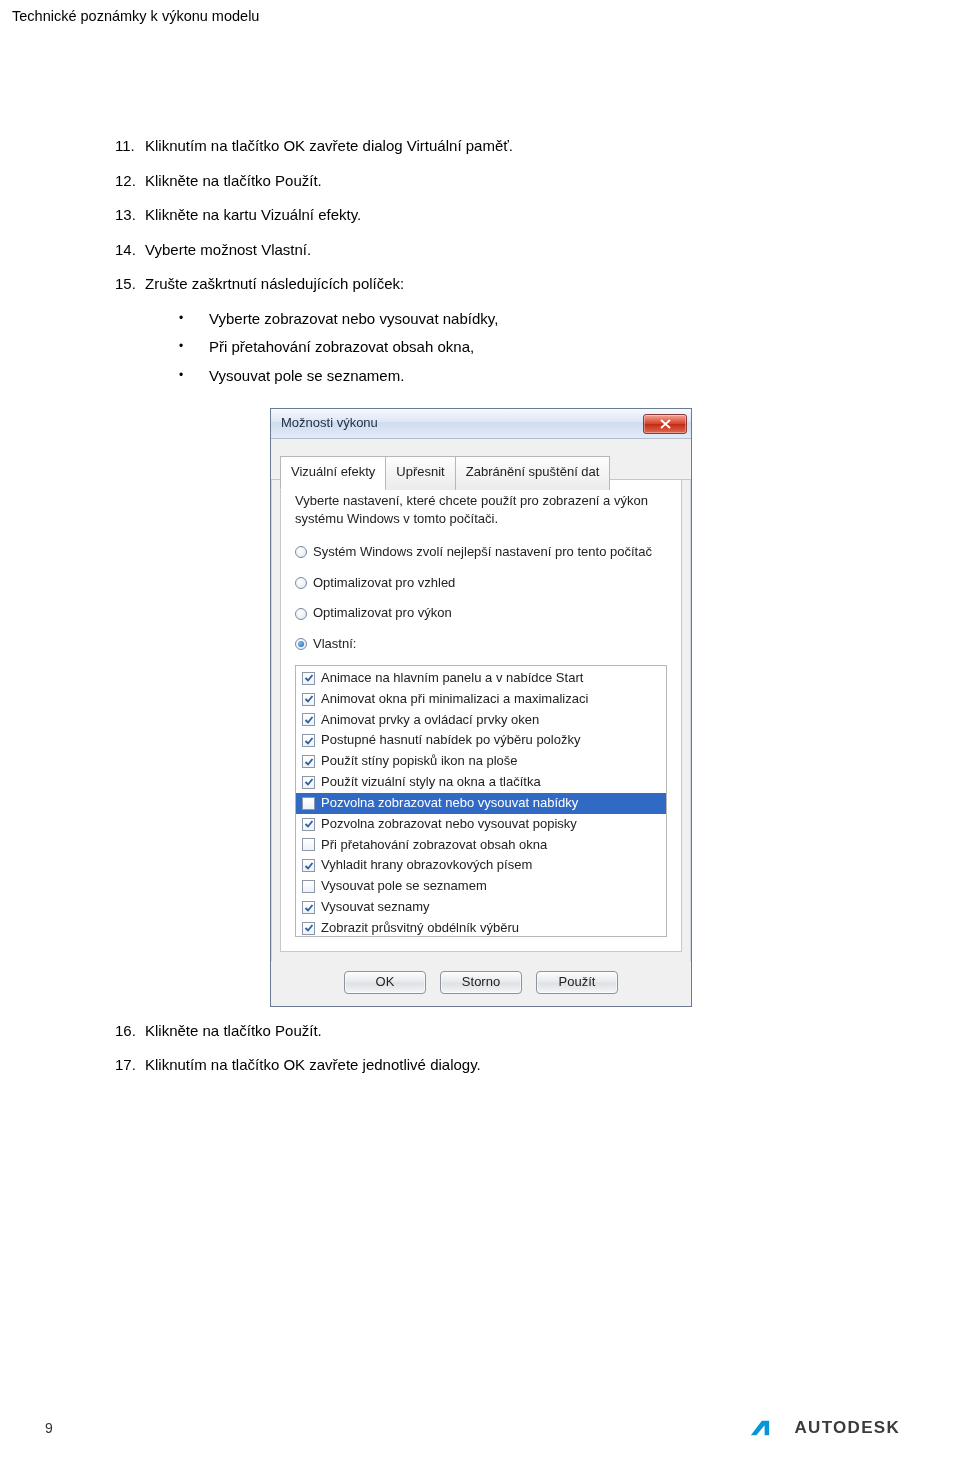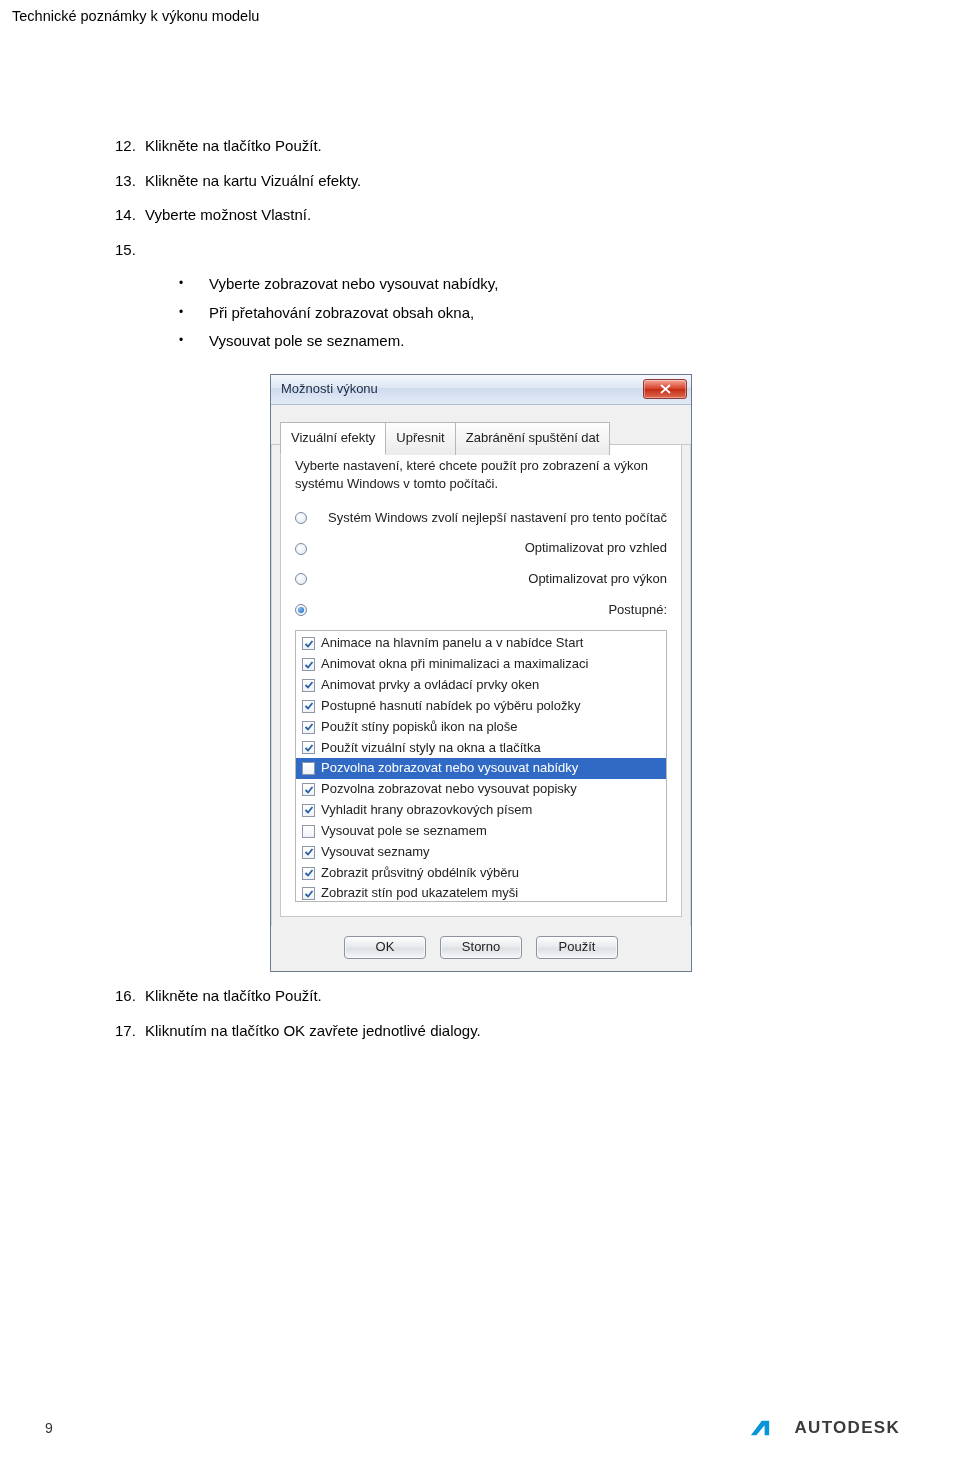--- a/index.html
+++ b/index.html
@@ -104,21 +104,21 @@
     z-index:2;
   }
   .panel {
     padding: 12px 14px 14px 14px;
     background: #fff;
     margin: 0 9px 9px 9px;
     border: 1px solid #c7c7c7;
     border-top: none;
   }
   .panel .intro { color:#222; line-height:1.4; margin-bottom:12px; }
-  .radio-row { display:flex; align-items:center; gap:6px; margin:6px 0; color:#222;justify-content:space-between; }
+  .radio-row { display:flex; align-items:center; gap:6px; margin:6px 0; color:#222; }
   .radio {
     width:12px;height:12px;border:1px solid #7a8aa0;border-radius:50%;
     background:radial-gradient(circle at 35% 35%,#fff,#dfe6ef);
     display:inline-flex;align-items:center;justify-content:center;flex:none;
   }
   .radio.selected::after{
     content:"";width:6px;height:6px;border-radius:50%;
     background:radial-gradient(circle at 35% 35%,#7fbff2,#1a63b7);
   }
   .list-box {
@@ -175,33 +175,38 @@
 <body>
 
 <div class="page-header">
   <span>Technické poznámky k výkonu modelu</span>
 </div>
 
 <div class="content">
 
   <ol class="steps" id="stepsA">
       <li>
+        <span class="num">11.</span>
+        <span>Kliknutím na tlačítko OK zavřete dialog Virtuální paměť.</span>
+      </li>
+      <li>
         <span class="num">12.</span>
         <span>Klikněte na tlačítko Použít.</span>
       </li>
       <li>
         <span class="num">13.</span>
         <span>Klikněte na kartu Vizuální efekty.</span>
       </li>
       <li>
         <span class="num">14.</span>
         <span>Vyberte možnost Vlastní.</span>
       </li>
       <li>
         <span class="num">15.</span>
+        <span>Zrušte zaškrtnutí následujících políček:</span>
       </li>
     </ol>
 
   <ul class="bullets" id="bullets">
       <li>Vyberte zobrazovat nebo vysouvat nabídky,</li>
       <li>Při přetahování zobrazovat obsah okna,</li>
       <li>Vysouvat pole se seznamem.</li>
     </ul>
 
   <div class="dialog-wrap">
@@ -229,21 +234,21 @@
             <div class="radio-row">
               <span class="radio"></span>
               <span>Optimalizovat pro vzhled</span>
             </div>
             <div class="radio-row">
               <span class="radio"></span>
               <span>Optimalizovat pro výkon</span>
             </div>
             <div class="radio-row">
               <span class="radio selected"></span>
-              <span>Postupné:</span>
+              <span>Vlastní:</span>
             </div>
           </div>
         <div class="list-box">
           <div class="list-inner" id="checks">
               <div class="check-row">
                 <span class="chk">
                   <svg width="10" height="10" viewBox="0 0 10 10">
                     <path d="M1.5 5 L4 7.5 L8.5 2" stroke="#2b5fa4" stroke-width="1.8" fill="none"></path>
                   </svg>
                 </span>
@@ -293,20 +298,24 @@
                 <span class="chk"></span>
                 <span>Pozvolna zobrazovat nebo vysouvat nabídky</span>
               </div>
               <div class="check-row">
                 <span class="chk">
                   <svg width="10" height="10" viewBox="0 0 10 10">
                     <path d="M1.5 5 L4 7.5 L8.5 2" stroke="#2b5fa4" stroke-width="1.8" fill="none"></path>
                   </svg>
                 </span>
                 <span>Pozvolna zobrazovat nebo vysouvat popisky</span>
+              </div>
+              <div class="check-row">
+                <span class="chk"></span>
+                <span>Při přetahování zobrazovat obsah okna</span>
               </div>
               <div class="check-row">
                 <span class="chk">
                   <svg width="10" height="10" viewBox="0 0 10 10">
                     <path d="M1.5 5 L4 7.5 L8.5 2" stroke="#2b5fa4" stroke-width="1.8" fill="none"></path>
                   </svg>
                 </span>
                 <span>Vyhladit hrany obrazovkových písem</span>
               </div>
               <div class="check-row">

